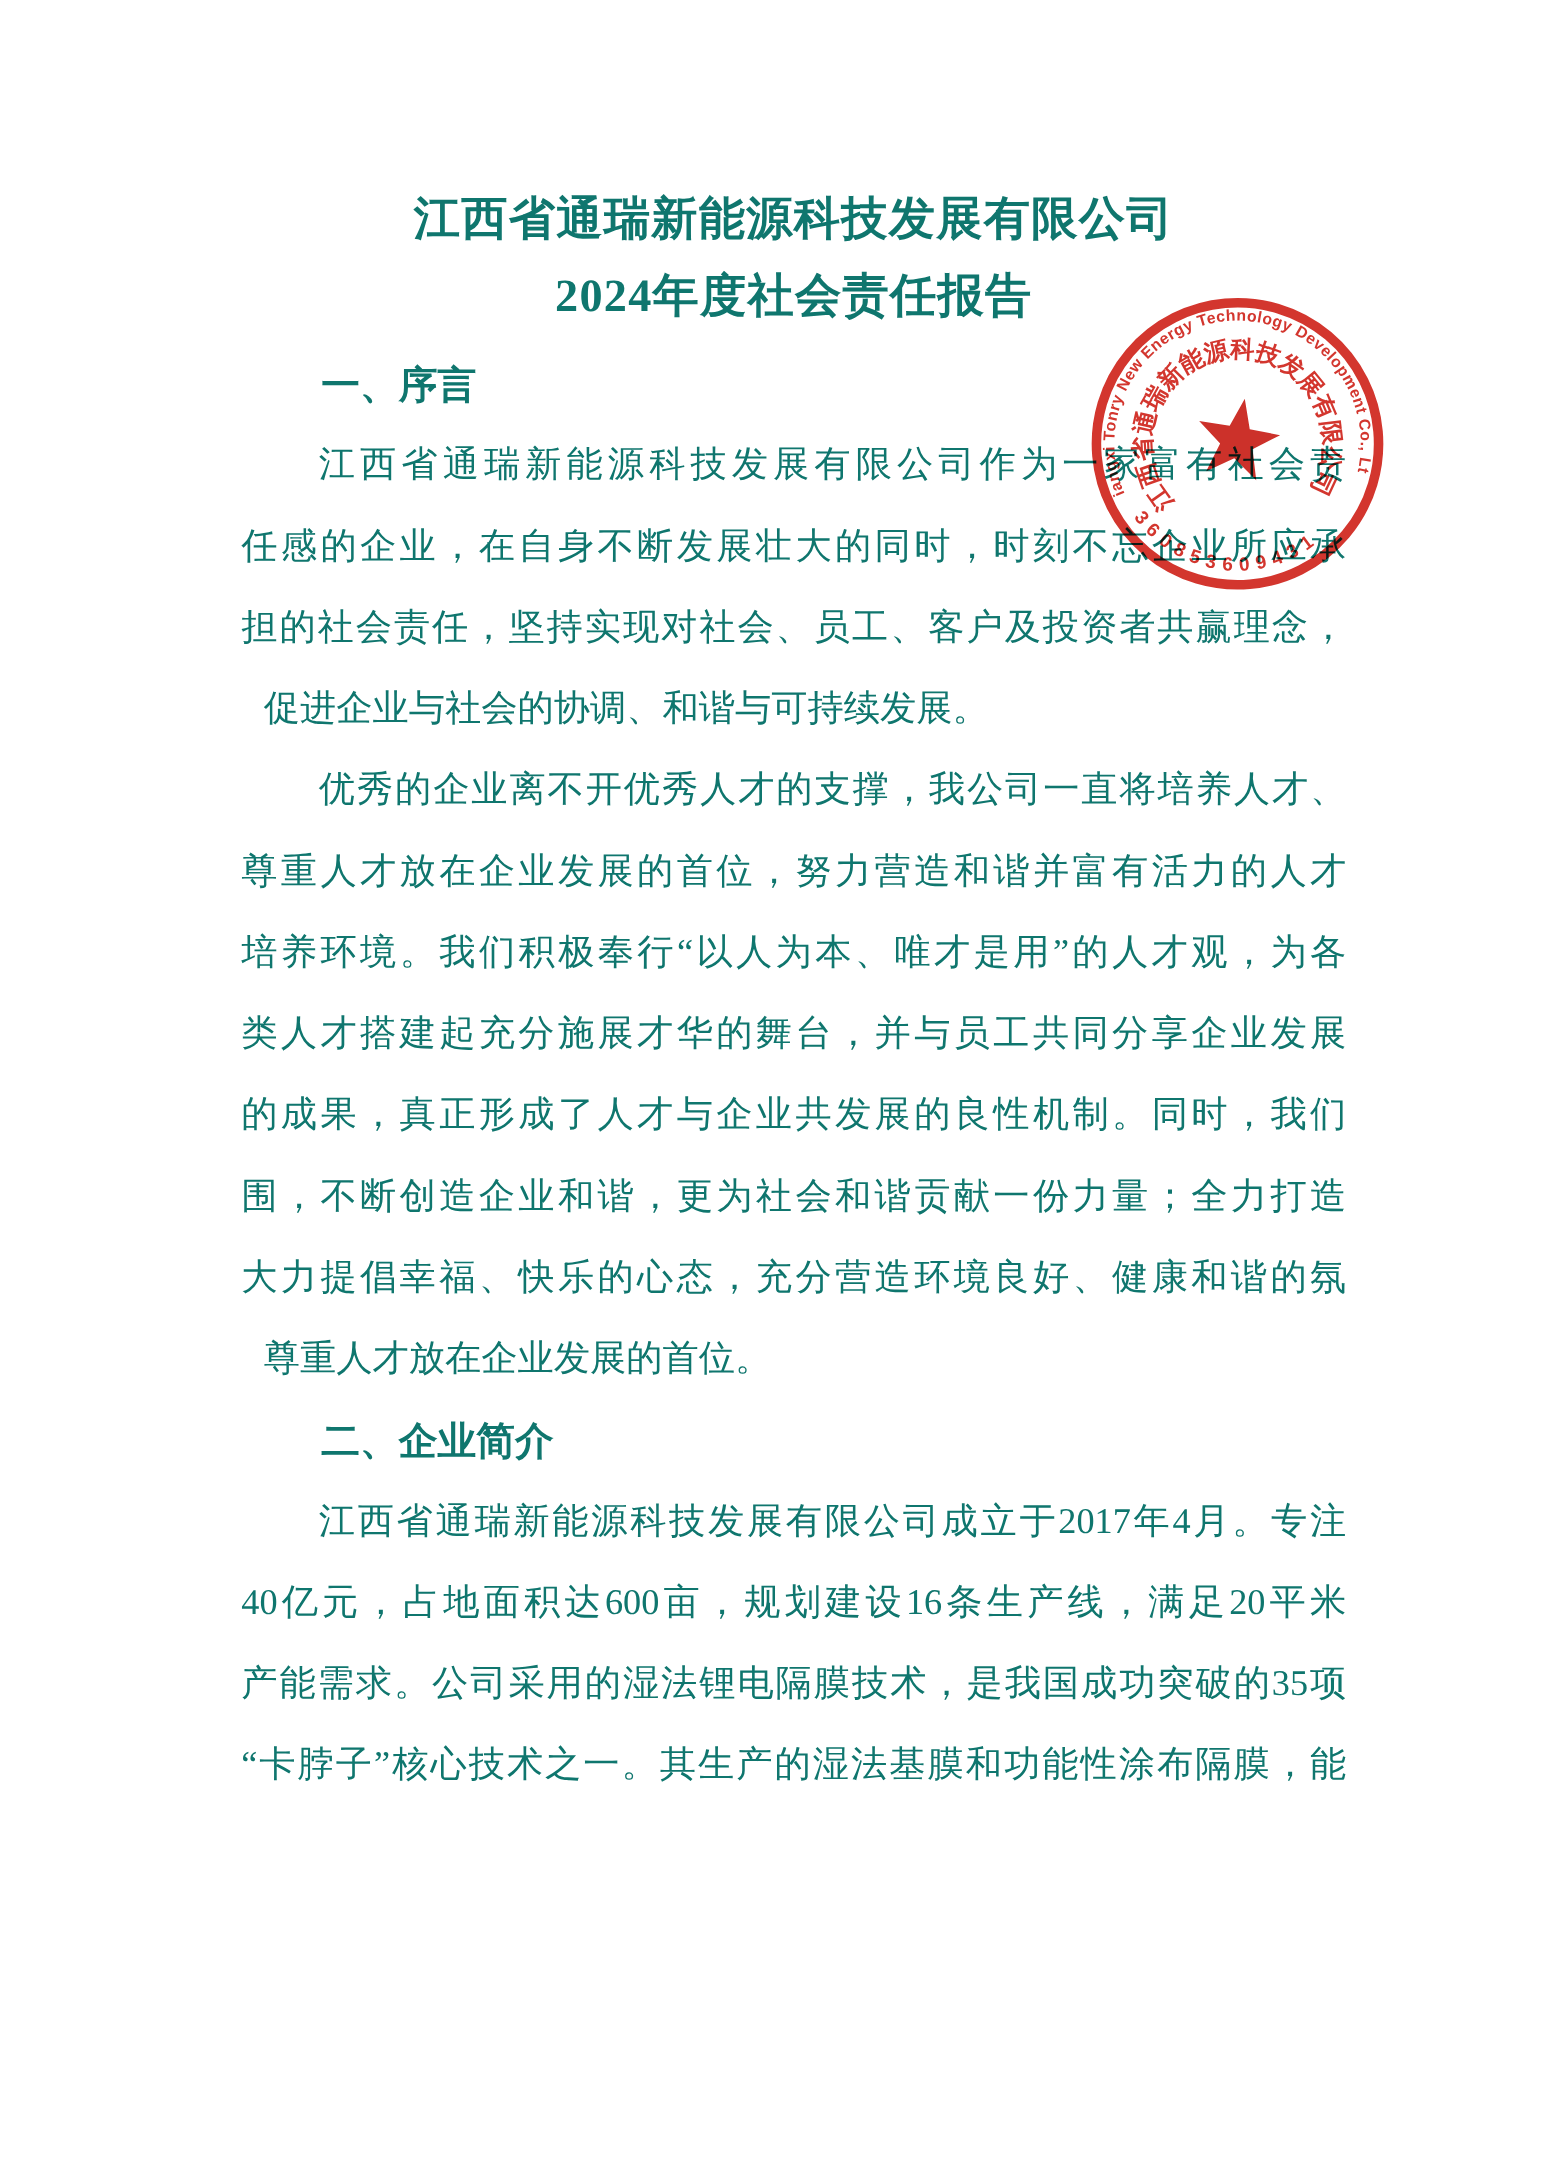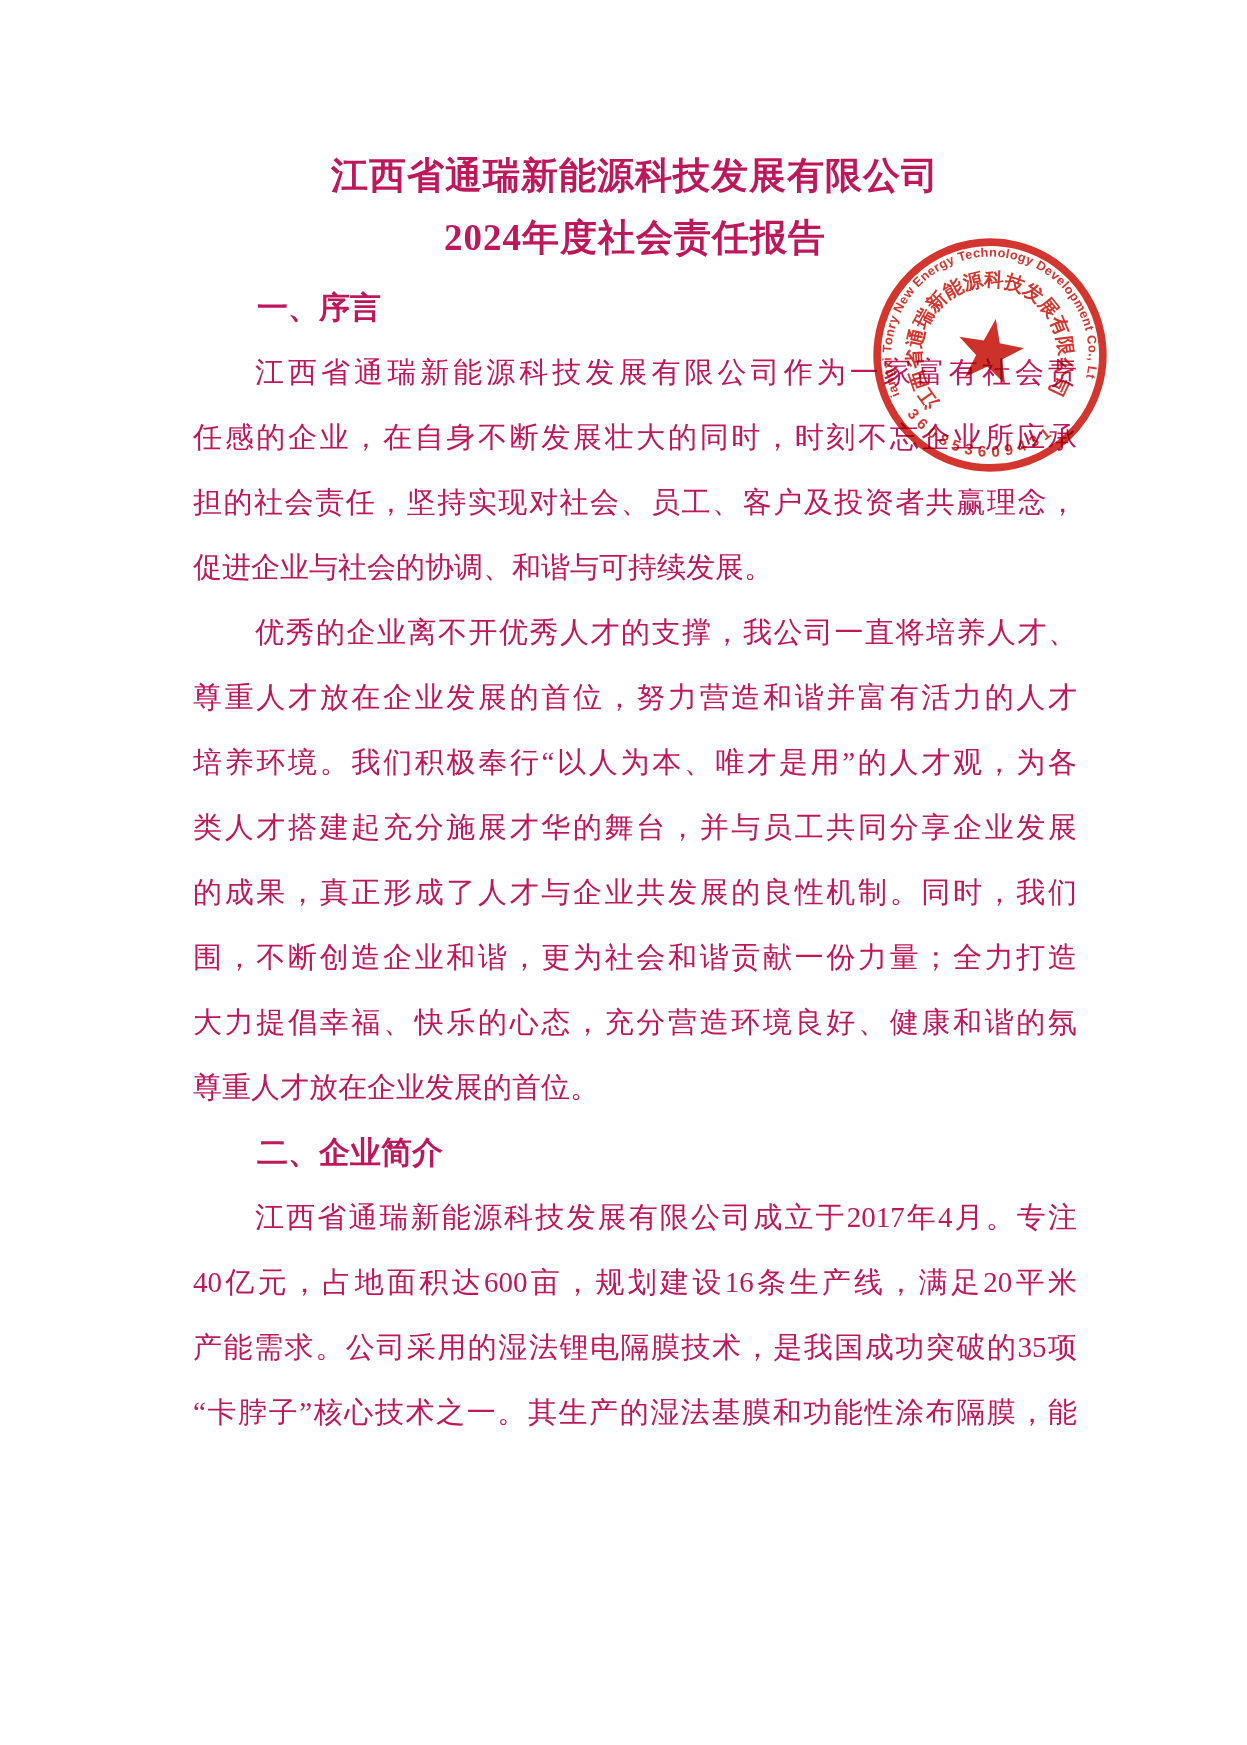--- a/index.html
+++ b/index.html
@@ -7,21 +7,21 @@
     padding: 0;
     background: #ffffff;
   }
   .page {
     position: relative;
     width: 1247px;
     height: 1745px;
     background: #ffffff;
     overflow: hidden;
     font-family: "Liberation Serif", "DejaVu Serif", serif;
-    color: #be185d;
+    color: #0f766e;
   }
   .content {
     position: absolute;
     left: 193px;
     top: 145px;
     width: 884px;
   }
   .doc-title {
     text-align: center;
     font-size: 37px;
@@ -49,20 +49,21 @@
     overflow: hidden;
     text-align: justify;
     text-align-last: justify;
     text-justify: inter-character;
   }
   .line.indent {
     text-indent: 62px;
   }
   .line.last {
     text-align-last: left;
+    margin-left: 18px;
   }
   .seal {
     position: absolute;
     left: 868px;
     top: 233px;
     width: 244px;
     height: 244px;
     mix-blend-mode: multiply;
     opacity: 0.92;
     pointer-events: none;

